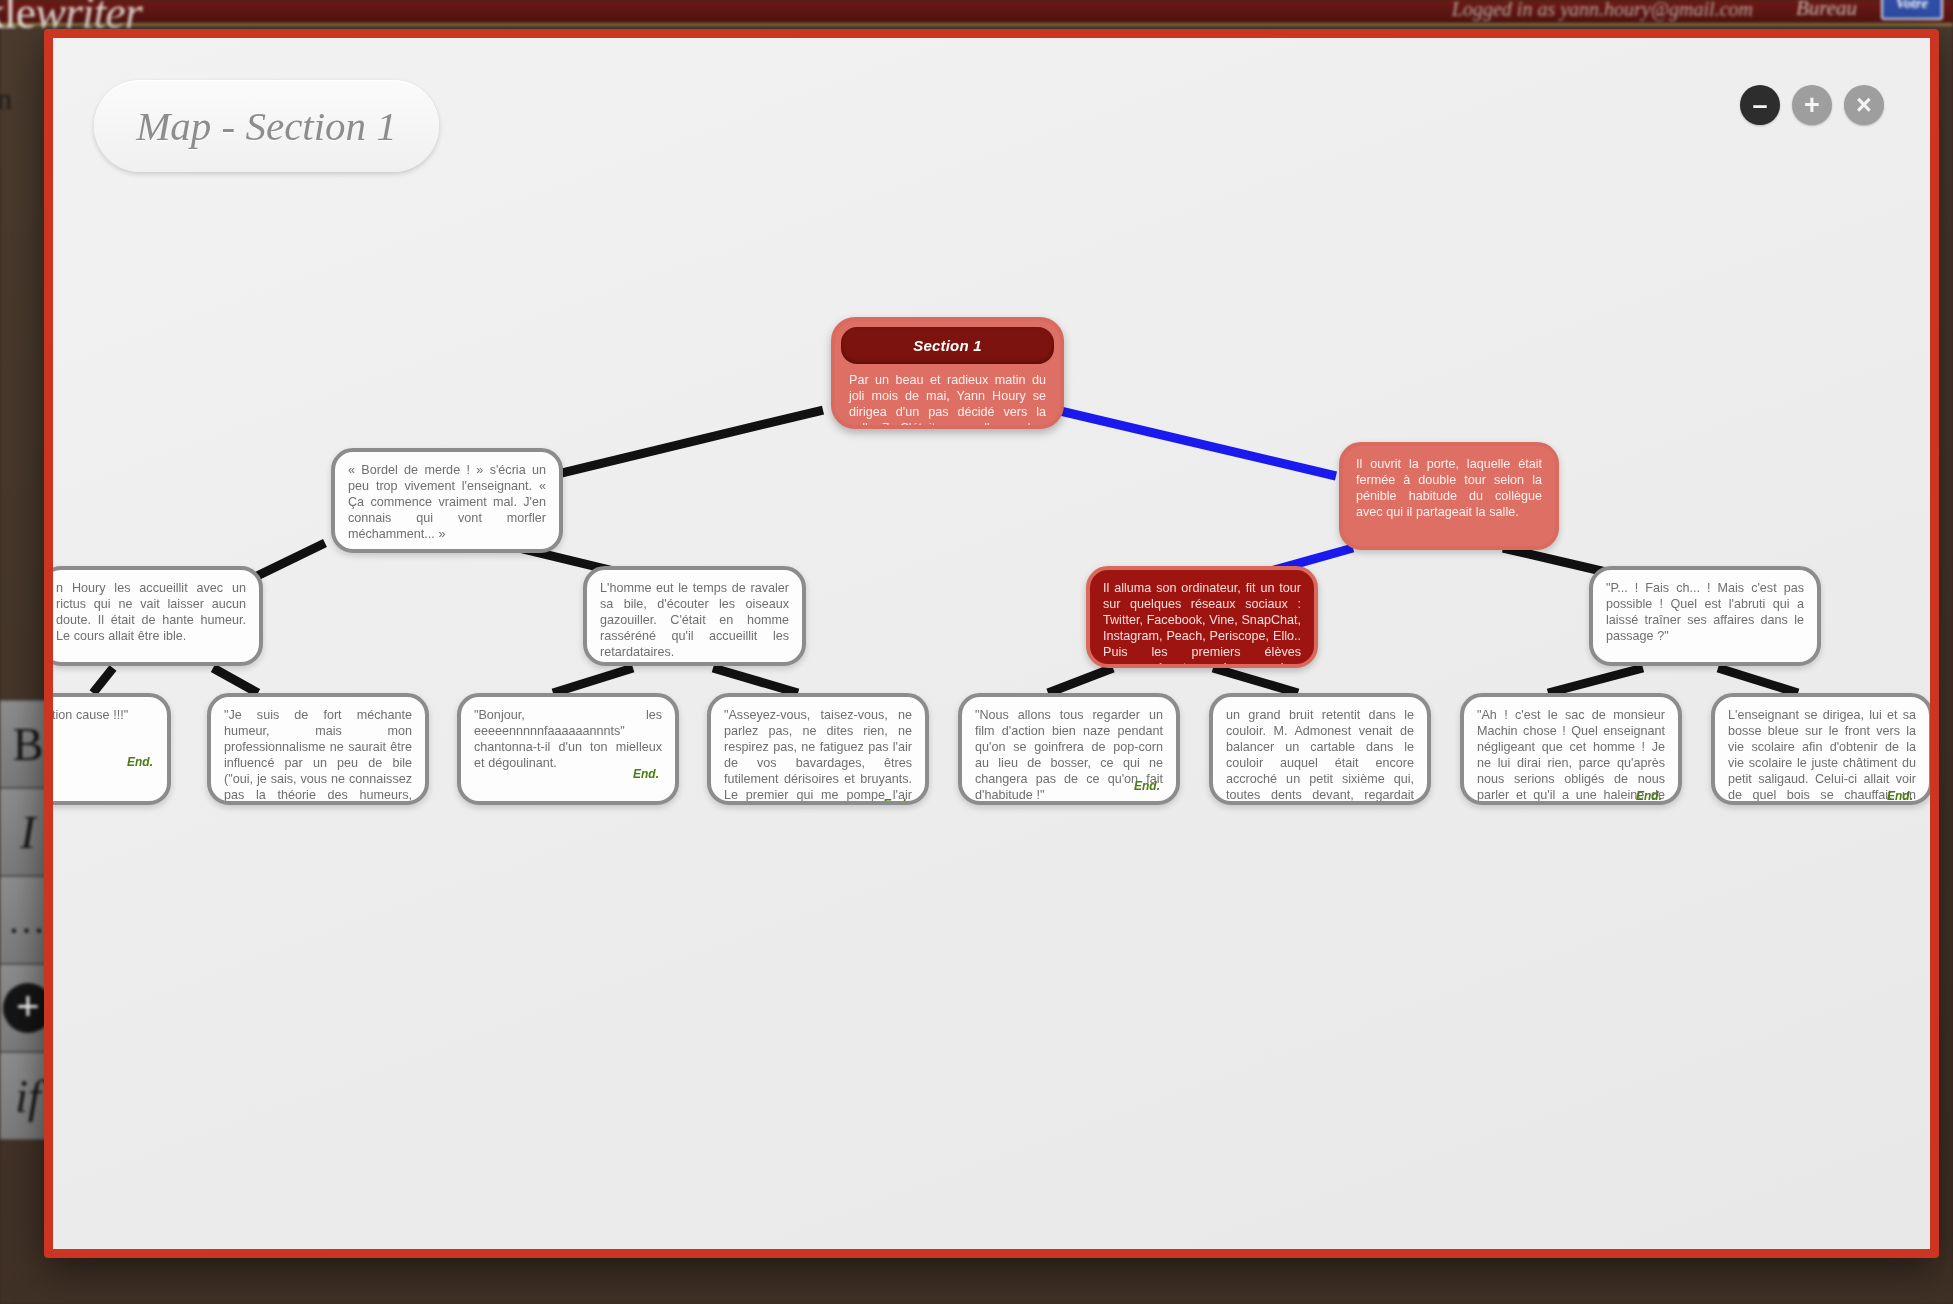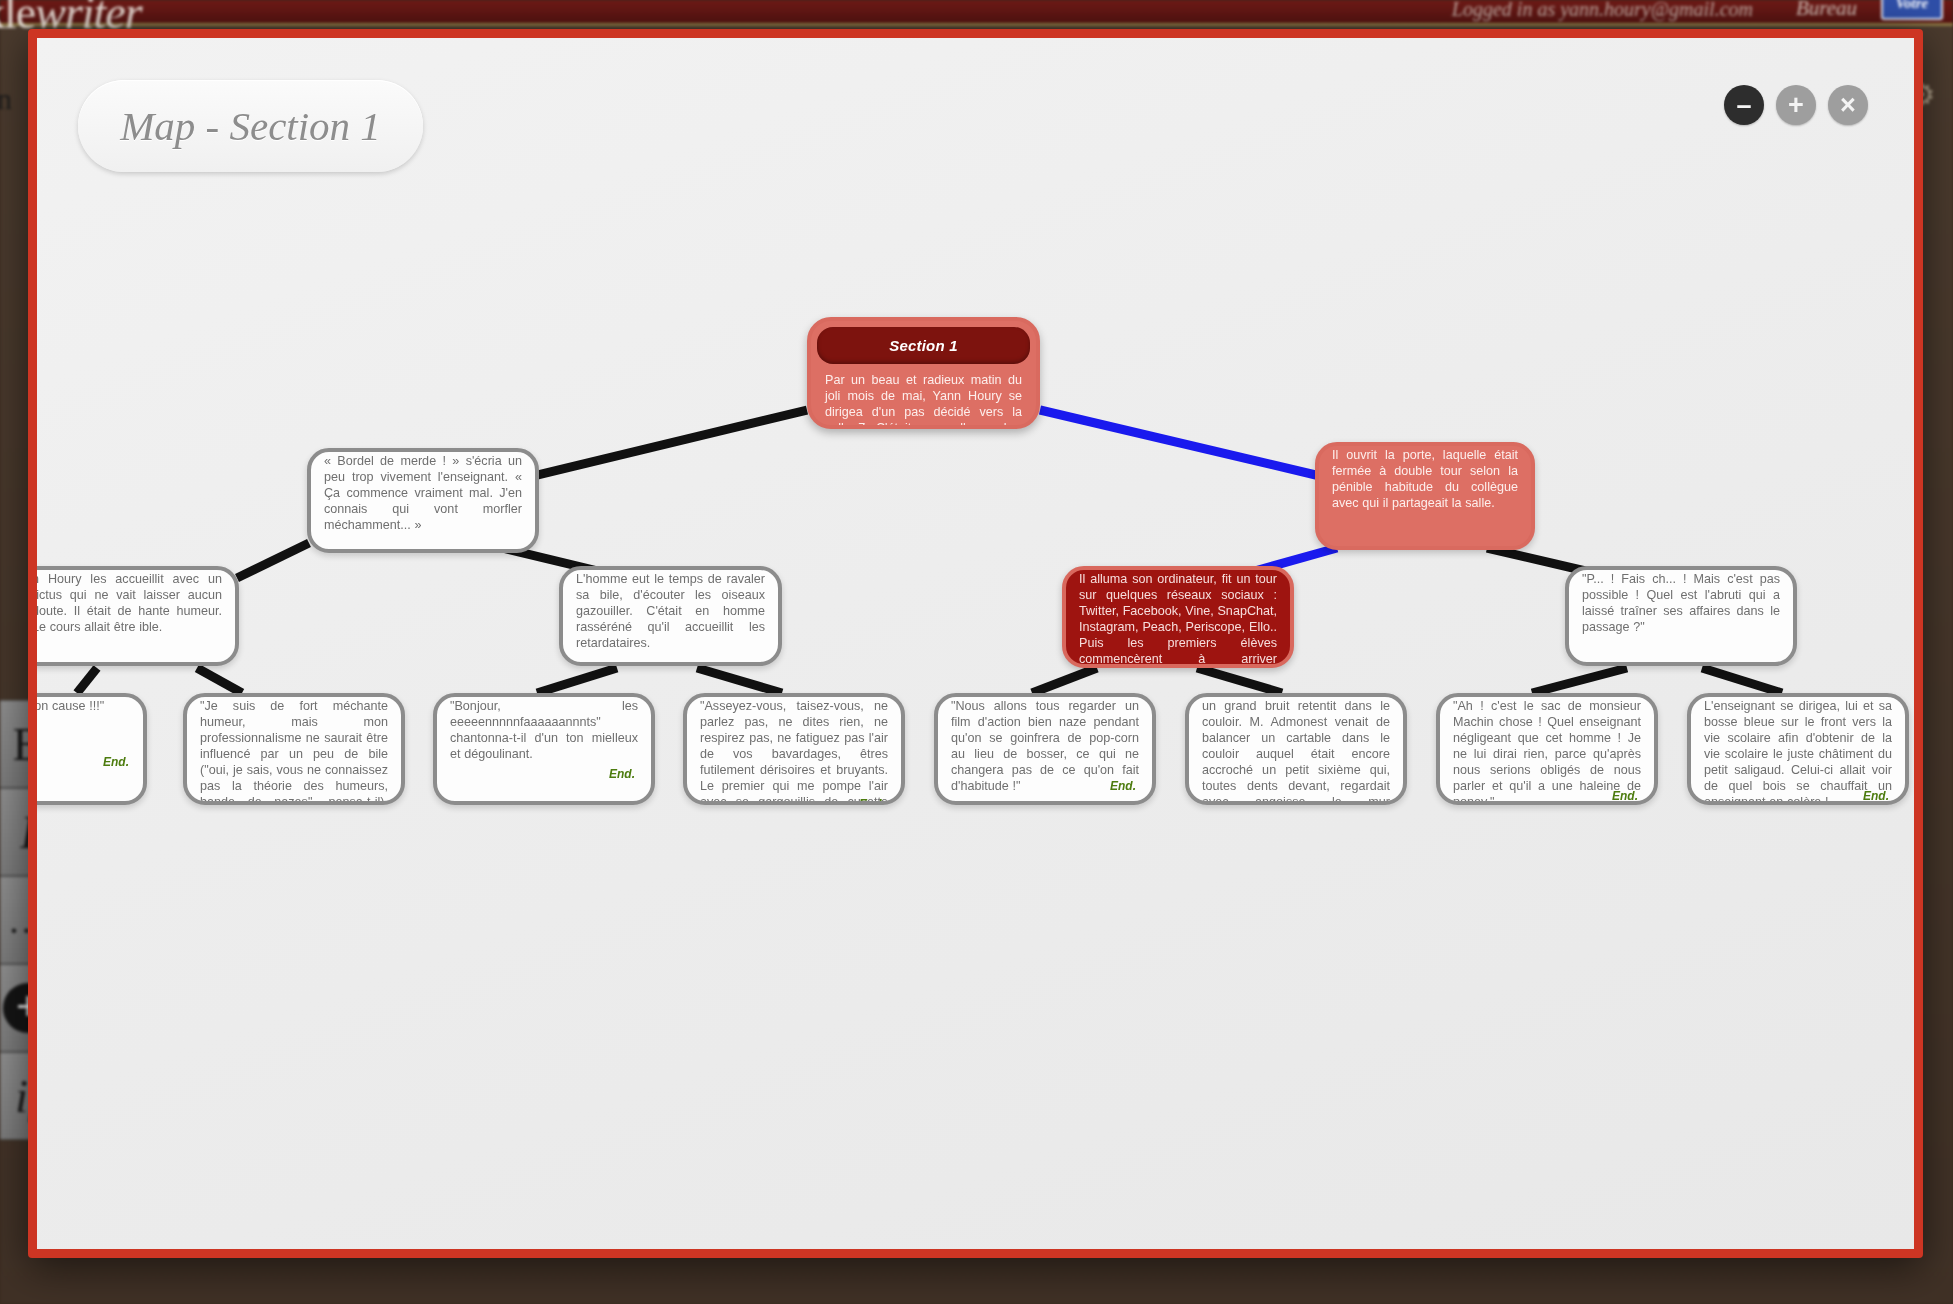--- a/index.html
+++ b/index.html
@@ -70,21 +70,21 @@
   .bg-tool.plus-tool { color: #fff; }
   .bg-tool .plus-circle {
     width: 50px; height: 50px; border-radius: 50%;
     background: #151515; color: #fff; font-family: "Liberation Sans", sans-serif;
     font-size: 40px; line-height: 46px; text-align: center;
   }
 
   
   #map-overlay {
     position: absolute;
-    left: 28px; top: 29px; width: 1895px; height: 1229px;
+    left: 44px; top: 29px; width: 1895px; height: 1229px;
     background: #cd3523;
     border-radius: 4px;
     padding: 9px;
     box-shadow: 0 10px 40px rgba(0,0,0,.55);
   }
   #map-canvas {
     position: relative; width: 100%; height: 100%;
     background: linear-gradient(160deg,#f2f2f2 0%, #ededed 45%, #e8e8e8 100%);
     overflow: hidden;
   }
@@ -122,23 +122,24 @@
     position: absolute; inset: 0; width: 100%; height: 100%;
     pointer-events: none;
   }
 
   
   .node {
     position: absolute;
     border-radius: 22px;
     box-sizing: border-box;
     overflow: hidden;
+    margin-left: 8px;
   }
   .node .node-body {
-    padding: 2px 13px 8px 13px;
+    padding: 11px 13px 8px 13px;
     font-size: 12.6px; line-height: 1.27;
     text-align: justify;
     text-align-last: left;
     word-spacing: .2px;
   }
   
   .node.plain {
     background: #fdfdfd;
     border: 4px solid #8c8c8c;
     box-shadow: 0 3px 6px rgba(0,0,0,.16);

